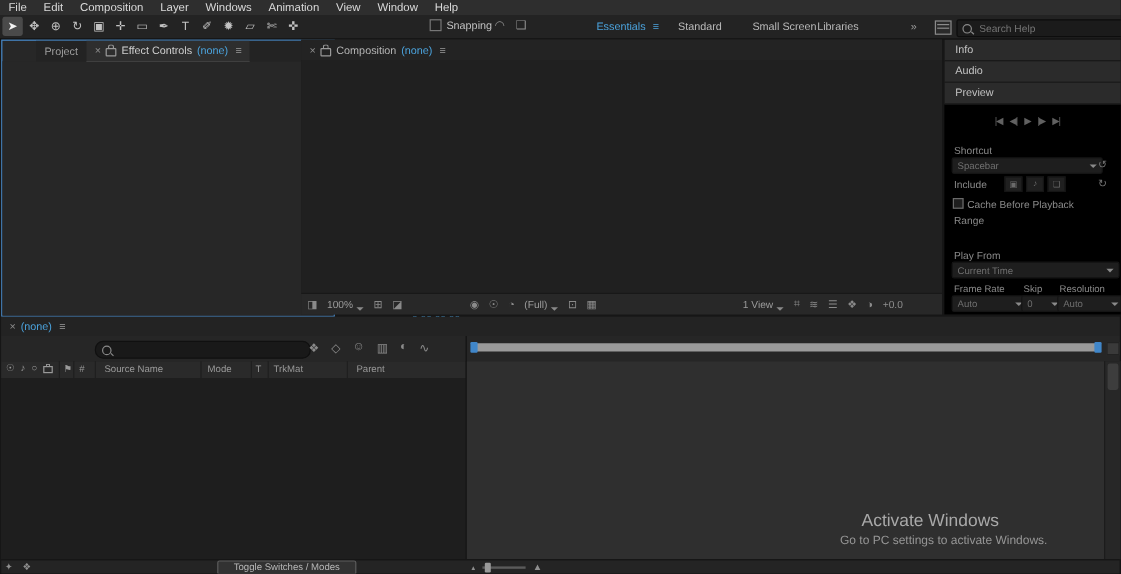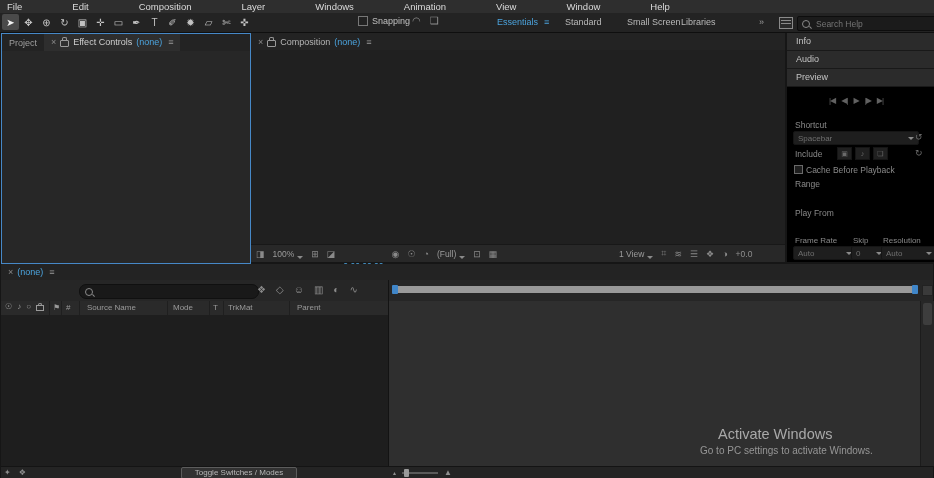--- a/index.html
+++ b/index.html
@@ -2,21 +2,21 @@
 <html><head>
 <meta charset="utf-8">
 <style>
   html,body{margin:0;padding:0;}
   body{width:934px;height:478px;overflow:hidden;background:#111;}
   #app{position:relative;width:934px;height:478px;background:#161616;
        font-family:"Liberation Sans",sans-serif;color:#c8c8c8;font-size:9px;}
 
   
   .menubar{position:absolute;left:0;top:0;width:934px;height:13px;background:#2e2e2e;
-           display:flex;align-items:center;gap:36px;}
+           display:flex;align-items:center;}
   .menu-item{padding:0 7px;font-size:9.5px;color:#dadada;line-height:13px;white-space:nowrap;cursor:default;}
 
   
   .toolbar{position:absolute;top:13px;left:0;width:934px;height:19px;background:#232323;
            border-bottom:1px solid #0f0f0f;}
   .tools{position:absolute;left:2px;top:1px;display:flex;gap:1px;}
   .tool{width:17px;height:16px;display:flex;align-items:center;justify-content:center;
         font-size:10px;color:#c2c2c2;}
   .tool.active{background:#4a4a4a;border-radius:2px;color:#f2f2f2;}
   .snapping{position:absolute;left:358px;top:3px;display:flex;align-items:center;gap:4px;
@@ -47,21 +47,21 @@
   .close-glyph{color:#8a8a8a;font-size:9px;}
   .menu-glyph{color:#9a9a9a;font-size:9px;margin-left:2px;}
   .lock{width:7px;height:5px;border:1px solid #9a9a9a;border-radius:1px;position:relative;margin-top:3px;flex:none;}
   .lock:before{content:"";position:absolute;top:-4px;left:1px;width:3px;height:3px;
                border:1px solid #9a9a9a;border-bottom:none;border-radius:2px 2px 0 0;}
   .caret{width:0;height:0;border-left:3px solid transparent;border-right:3px solid transparent;
          border-top:3px solid #8a8a8a;flex:none;}
 
   
   .left-panel{position:absolute;left:1px;top:33px;width:248px;height:229px;background:#272727;
-              border:1px solid #4688c7;}
+              border:1px solid #4688c7;padding-left:28px;}
   .comp-panel{position:absolute;left:251px;top:33px;width:534px;height:229px;background:#212121;}
   .viewer{position:absolute;left:0;top:17px;right:0;bottom:17px;background:#202020;}
   .comp-toolbar{position:absolute;left:0;bottom:0;width:100%;height:17px;background:#282828;
                 border-top:1px solid #181818;}
   .ct-group{position:absolute;top:0;height:17px;display:flex;align-items:center;gap:8px;
             font-size:8.5px;color:#8f8f8f;white-space:nowrap;}
   .ct-icon{font-size:9px;color:#8a8a8a;}
   .ct-value{display:flex;align-items:flex-end;gap:3px;color:#9c9c9c;}
   .timecode{color:#4ba3dd;margin-top:24px;}
 
@@ -280,20 +280,24 @@
         <span class="itoggle">❏</span>
       </div>
       <span class="side-icon" style="top:61px">↻</span>
 
       <span class="cache-box"></span>
       <span class="p-label" style="left:19px;top:78px">Cache Before Playback</span>
 
       <span class="p-label" style="left:8px;top:92px">Range</span>
 
       <span class="p-label" style="left:8px;top:121px">Play From</span>
+      <div class="dropdown" style="left:6px;top:131px;width:130px">
+        <span class="dd-text">Current Time</span>
+        <span class="caret"></span>
+      </div>
 
       <span class="p-label" style="left:8px;top:149px;font-size:8px">Frame Rate</span>
       <span class="p-label" style="left:66px;top:149px;font-size:8px">Skip</span>
       <span class="p-label" style="left:96px;top:149px;font-size:8px">Resolution</span>
       <div class="dropdown" style="left:6px;top:159px;width:54px">
         <span class="dd-text">Auto</span>
         <span class="caret"></span>
       </div>
       <div class="dropdown" style="left:64px;top:159px;width:26px">
         <span class="dd-text">0</span>

